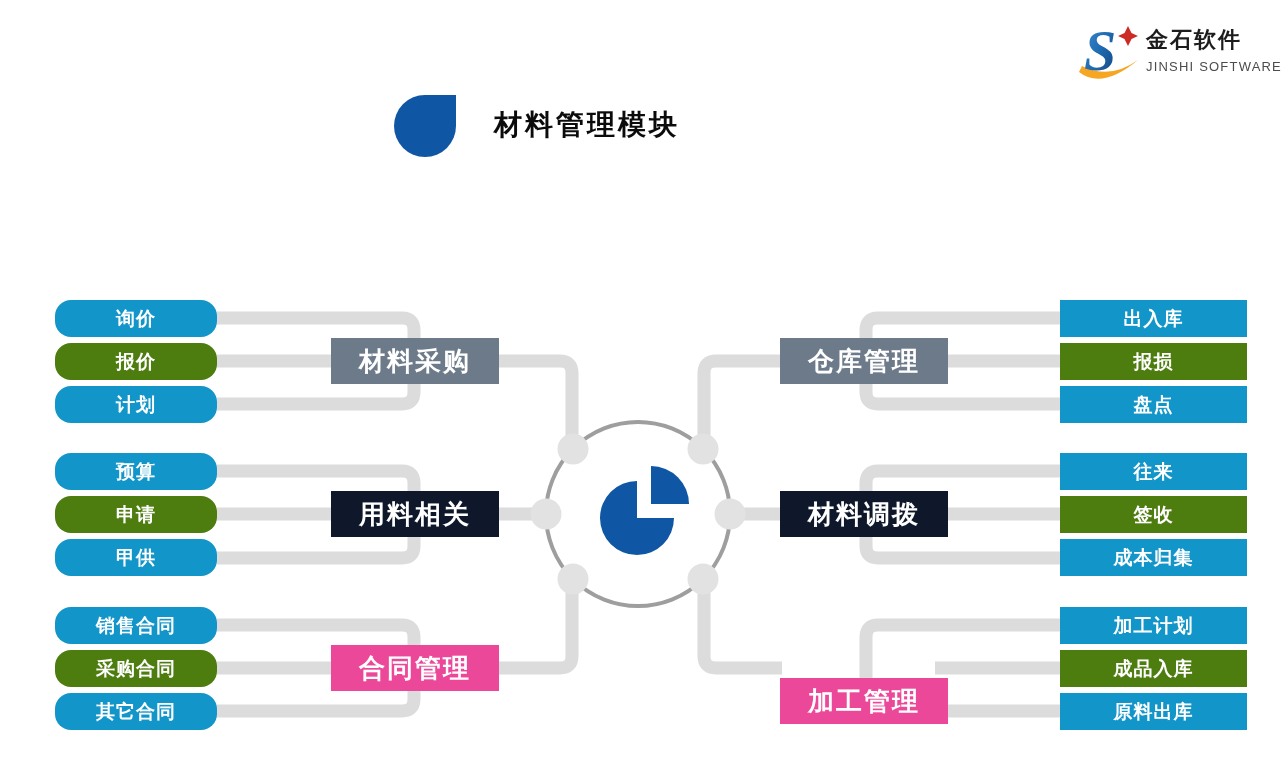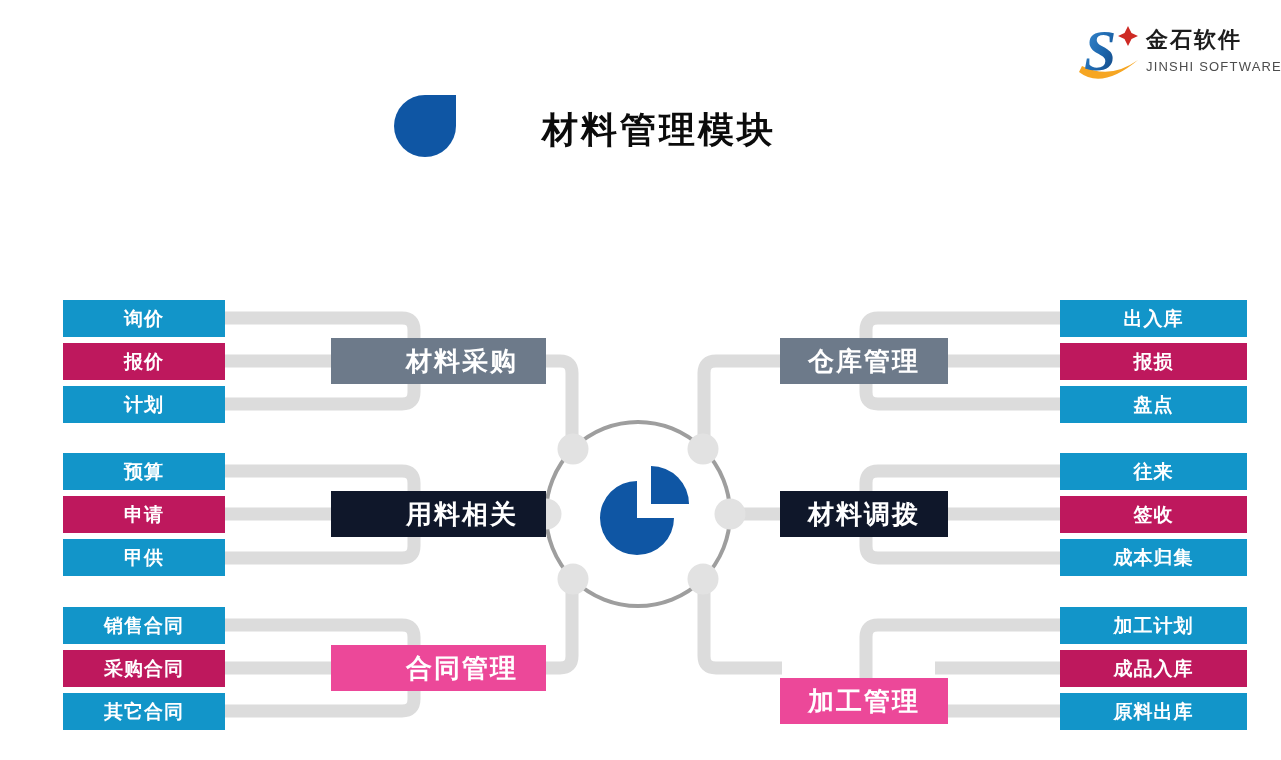--- a/index.html
+++ b/index.html
@@ -8,35 +8,35 @@
     font-family:"Liberation Sans", sans-serif;
   }
   
   .logo{position:absolute;top:14px;left:1076px;display:flex;align-items:flex-start;}
   .logo-text{margin-left:4px;padding-top:10px;}
   .logo-cn{font-size:22px;font-weight:bold;color:#1c1c1c;letter-spacing:2px;line-height:32px;white-space:nowrap;}
   .logo-en{font-size:13px;color:#4c4c4c;letter-spacing:1.2px;margin-top:3px;white-space:nowrap;}
   
   .title-drop{position:absolute;left:394px;top:95px;width:62px;height:62px;background:#0F56A4;
     border-radius:50% 0 50% 50%;}
-  .page-title{position:absolute;left:494px;top:106px;font-size:36px;font-weight:bold;color:#0b0b0b;
-    letter-spacing:3px;white-space:nowrap;margin-left:48px;}
+  .page-title{position:absolute;left:494px;top:106px;font-size:28px;font-weight:bold;color:#0b0b0b;
+    letter-spacing:3px;white-space:nowrap;}
   
   .connector-layer{position:absolute;left:0;top:0;z-index:1;}
   
   .item{position:absolute;z-index:2;width:162px;height:37px;display:flex;align-items:center;justify-content:center;
     color:#fff;font-family:"Liberation Serif", serif;font-weight:bold;font-size:19px;letter-spacing:1px;white-space:nowrap;}
   .item.light{background:#1295C9;}
-  .item.dark{background:#be185d;}
-  .left-col{left:63px;}
+  .item.dark{background:#4d7c0f;}
+  .left-col{left:55px;border-radius:16px;}
   .right-col{left:1060px;width:187px;}
   
   .branch{position:absolute;z-index:2;width:168px;height:46px;display:flex;align-items:center;justify-content:center;
     color:#fff;font-family:"Liberation Serif", serif;font-weight:bold;font-size:26px;letter-spacing:2px;white-space:nowrap;}
-  .branch.l{left:331px;padding-left:47px;}
+  .branch.l{left:331px;}
   .branch.r{left:780px;}
   .branch.gray{background:#6D7A8A;}
   .branch.blue{background:#0f172a;}
   .branch.cornflower{background:#ec4899;}
 </style>
 </head>
 <body>
 
 <div class="canvas">
 

